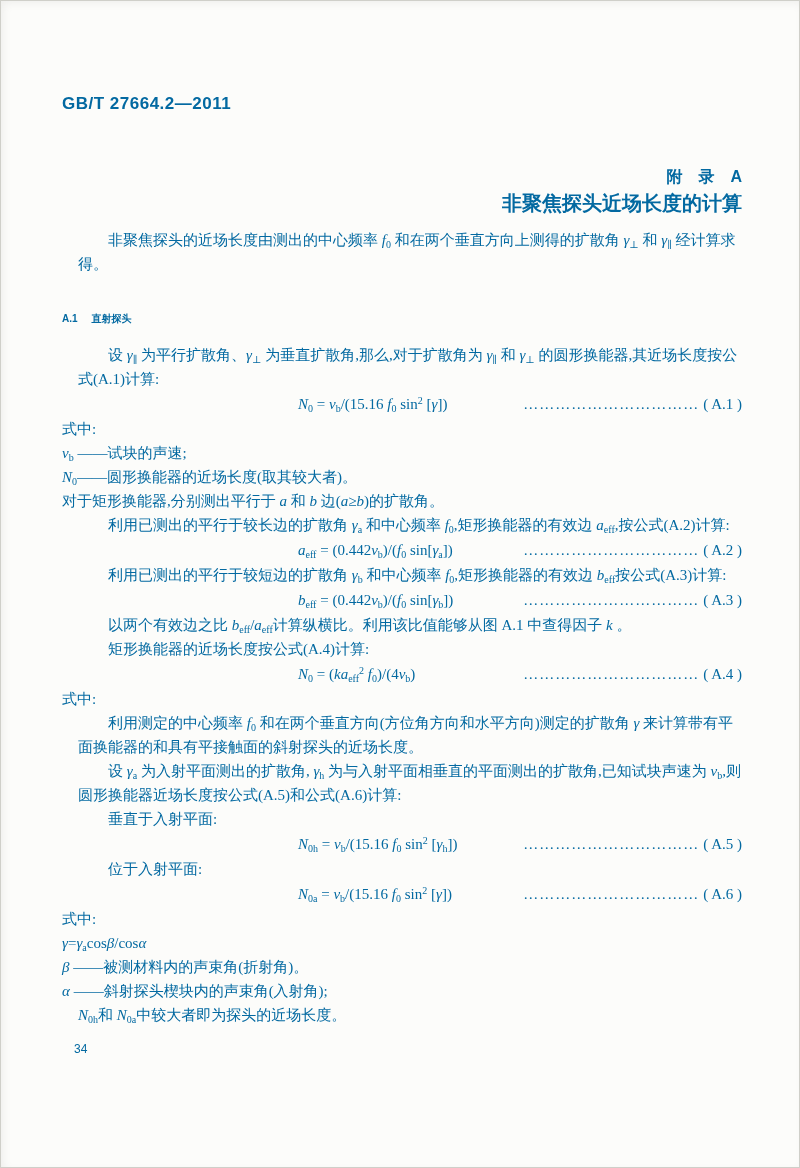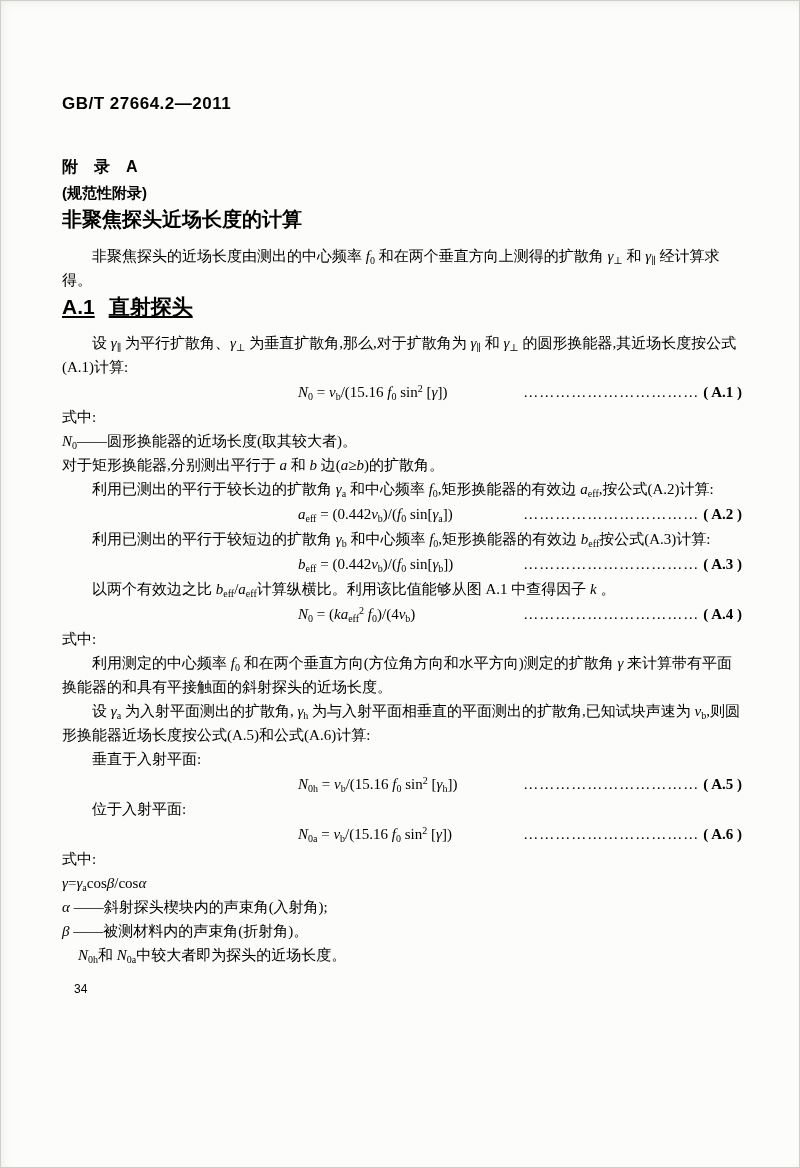--- a/index.html
+++ b/index.html
@@ -4,88 +4,87 @@
 <style>
   html,body{margin:0;padding:0;}
   body{background:#d9d9d5;}
   .page{
     position:relative;
     width:800px;height:1168px;
     margin:0 auto;
     background:#fcfcfa;
     box-shadow:inset 0 0 0 1px #cfcfc9, inset 3px 3px 10px rgba(0,0,0,0.06);
     font-family:"Liberation Serif","DejaVu Serif",serif;
-    color:#000000;
+    color:#0369a1;
     overflow:hidden;
   }
   .content{position:absolute;left:62px;top:94px;width:680px;}
   .std-no{
     font-family:"Liberation Sans","DejaVu Sans",sans-serif;
     font-weight:bold;font-size:17px;line-height:20px;letter-spacing:.5px;
   }
-  .title-block{margin-top:40px;text-align:left;
+  .title-block{margin-top:50px;text-align:right;
     font-family:"Liberation Sans","DejaVu Sans",sans-serif;font-weight:bold;}
   .t-appendix{font-size:16px;line-height:26px;}
   .t-type{font-size:15px;line-height:26px;}
   .t-name{font-size:20px;line-height:26px;}
   .body-text{margin-top:12px;font-size:15px;line-height:24px;}
   p{margin:0;}
-  .p-ind{text-indent:30px;}
+  .p-ind{text-indent:30px;margin-left:16px;}
   .p-ind-sm{text-indent:16px;}
   .p-flush{text-indent:0;}
   h2.sec{
     font-family:"Liberation Sans","DejaVu Sans",sans-serif;
-    font-weight:bold;font-size:21px;line-height:25px;
-    margin:2px 0 12px 0;
-    text-decoration:underline;
+    font-weight:bold;font-size:10px;line-height:25px;
+    margin:30px 0 12px 0;
   }
   h2.sec .ht{margin-left:14px;}
   .formula{display:flex;align-items:center;line-height:26px;font-size:15px;}
   .f-expr{white-space:nowrap;padding-left:236px;}
   .f-dots{flex:1;overflow:hidden;display:flex;justify-content:flex-end;margin:0 4px;}
   .f-dots span{white-space:nowrap;letter-spacing:1px;}
-  .f-num{white-space:nowrap;font-weight:bold;}
+  .f-num{white-space:nowrap;}
   sub,sup{font-size:10px;line-height:0;}
   sub{vertical-align:-3px;}
   sup{vertical-align:5px;}
   i{font-style:italic;}
   .pageno{margin-top:10px;padding-left:12px;font-size:12px;
     font-family:"Liberation Sans","DejaVu Sans",sans-serif;}
 </style>
 </head>
 <body>
 
 <div class="page">
   <div class="content">
 
     <div class="std-no">GB/T 27664.2—2011</div>
 
     <div class="title-block">
       <div class="t-appendix">附　录　A</div>
-      <div class="t-type">(规范性附录)</div>
       <div class="t-name">非聚焦探头近场长度的计算</div>
     </div>
 
     <div class="body-text">
 
       <p class="p-ind">非聚焦探头的近场长度由测出的中心频率 <i>f</i><sub>0</sub> 和在两个垂直方向上测得的扩散角 <i>γ</i><sub>⊥</sub> 和 <i>γ</i><sub>∥</sub> 经计算求得。</p>
 
       <h2 class="sec"><span>A.1</span><span class="ht">直射探头</span></h2>
 
       <p class="p-ind">设 <i>γ</i><sub>∥</sub> 为平行扩散角、<i>γ</i><sub>⊥</sub> 为垂直扩散角,那么,对于扩散角为 <i>γ</i><sub>∥</sub> 和 <i>γ</i><sub>⊥</sub> 的圆形换能器,其近场长度按公式(A.1)计算:</p>
 
       <div class="formula">
         <span class="f-expr"><i>N</i><sub>0</sub> = <i>v</i><sub>b</sub>/(15.16 <i>f</i><sub>0</sub> sin<sup>2</sup> [<i>γ</i>])</span>
         <span class="f-dots">
             <span>……………………………</span>
           </span>
         <span class="f-num">( A.1 )</span>
       </div>
 
       <p class="p-flush">式中:</p>
+      <p class="p-flush"><i>v</i><sub>b</sub> ——试块的声速;</p>
       <p class="p-flush"><i>N</i><sub>0</sub>——圆形换能器的近场长度(取其较大者)。</p>
       <p class="p-flush">对于矩形换能器,分别测出平行于 <i>a</i> 和 <i>b</i> 边(<i>a</i>≥<i>b</i>)的扩散角。</p>
       <p class="p-ind">利用已测出的平行于较长边的扩散角 <i>γ</i><sub>a</sub> 和中心频率 <i>f</i><sub>0</sub>,矩形换能器的有效边 <i>a</i><sub>eff</sub>,按公式(A.2)计算:</p>
 
       <div class="formula">
         <span class="f-expr"><i>a</i><sub>eff</sub> = (0.442<i>v</i><sub>b</sub>)/(<i>f</i><sub>0</sub> sin[<i>γ</i><sub>a</sub>])</span>
         <span class="f-dots">
             <span>……………………………</span>
           </span>
         <span class="f-num">( A.2 )</span>
@@ -95,20 +94,21 @@
 
       <div class="formula">
         <span class="f-expr"><i>b</i><sub>eff</sub> = (0.442<i>v</i><sub>b</sub>)/(<i>f</i><sub>0</sub> sin[<i>γ</i><sub>b</sub>])</span>
         <span class="f-dots">
             <span>……………………………</span>
           </span>
         <span class="f-num">( A.3 )</span>
       </div>
 
       <p class="p-ind">以两个有效边之比 <i>b</i><sub>eff</sub>/<i>a</i><sub>eff</sub>计算纵横比。利用该比值能够从图 A.1 中查得因子 <i>k</i> 。</p>
+      <p class="p-ind">矩形换能器的近场长度按公式(A.4)计算:</p>
 
       <div class="formula">
         <span class="f-expr"><i>N</i><sub>0</sub> = (<i>k</i><i>a</i><sub>eff</sub><sup>2</sup> <i>f</i><sub>0</sub>)/(4<i>v</i><sub>b</sub>)</span>
         <span class="f-dots">
             <span>……………………………</span>
           </span>
         <span class="f-num">( A.4 )</span>
       </div>
 
       <p class="p-flush">式中:</p>
@@ -131,21 +131,21 @@
       <div class="formula">
         <span class="f-expr"><i>N</i><sub>0a</sub> = <i>v</i><sub>b</sub>/(15.16 <i>f</i><sub>0</sub> sin<sup>2</sup> [<i>γ</i>])</span>
         <span class="f-dots">
             <span>……………………………</span>
           </span>
         <span class="f-num">( A.6 )</span>
       </div>
 
       <p class="p-flush">式中:</p>
       <p class="p-flush"><i>γ</i>=<i>γ</i><sub>a</sub>cos<i>β</i>/cos<i>α</i></p>
+      <p class="p-flush"><i>β</i> ——被测材料内的声束角(折射角)。</p>
       <p class="p-flush"><i>α</i> ——斜射探头楔块内的声束角(入射角);</p>
-      <p class="p-flush"><i>β</i> ——被测材料内的声束角(折射角)。</p>
       <p class="p-ind-sm"><i>N</i><sub>0h</sub>和 <i>N</i><sub>0a</sub>中较大者即为探头的近场长度。</p>
 
       <div class="pageno">34</div>
 
     </div>
   </div>
 </div>
 
 </body></html>

